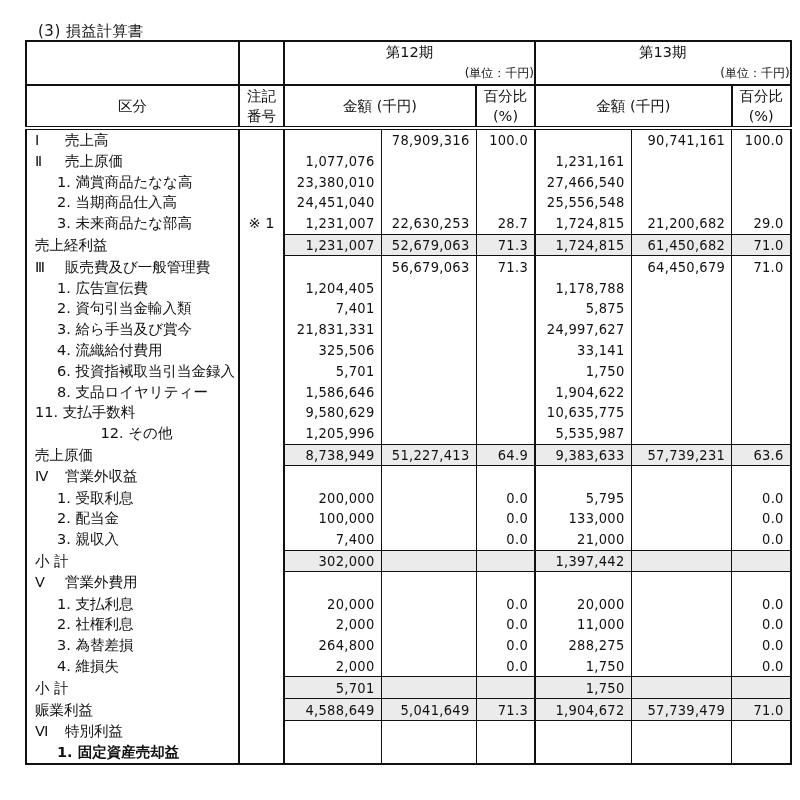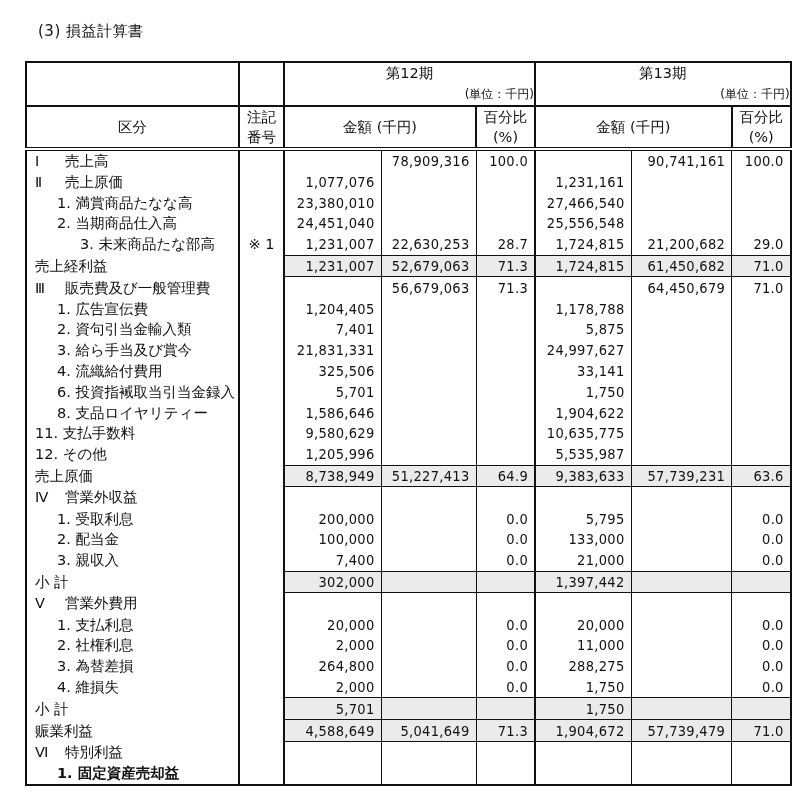--- a/index.html
+++ b/index.html
@@ -1,19 +1,19 @@
 <!DOCTYPE html>
 <html><head>
 <meta charset="utf-8">
 <style>
   html, body { margin:0; padding:0; background:#ffffff; }
   body { width:800px; height:800px; overflow:hidden; position:relative;
          font-family:"DejaVu Sans", "Liberation Sans", sans-serif; color:#111; }
   .title { position:absolute; left:38px; top:22px; font-size:15px; letter-spacing:0.5px; }
-  table.pl { position:absolute; left:25px; top:61px; border-collapse:collapse;
+  table.pl { position:absolute; left:25px; top:40px; border-collapse:collapse;
              table-layout:fixed; font-size:14.5px; }
   table.pl td { padding:0; height:20.8px; line-height:20px; vertical-align:middle; white-space:nowrap; overflow:visible; }
   .outer { border:2px solid #111; }
   col.c-label { width:213px; } col.c-note { width:45px; }
   col.c-a1 { width:97px; } col.c-s1 { width:95px; } col.c-p1 { width:59px; }
   col.c-a2 { width:96px; } col.c-s2 { width:96px; } col.c-p2 { width:59px; }
   .vb { border-left:2px solid #111; }
   .hdr td { text-align:center; }
   .period td { height:45px; vertical-align:top; padding-top:6px; border-bottom:none; }
   .unit td { height:22px; font-size:12px; text-align:right; padding-right:6px; border-bottom:2px solid #111; }
@@ -104,21 +104,21 @@
         <td class="lbl ind1" style="padding-left: 30px;"><span>2. 当期商品仕入高</span></td>
         <td class="vb note"></td>
         <td class="num cell vb">24,451,040</td>
         <td class="num cell" style="border-left: 1.5px solid rgb(17, 17, 17);"></td>
         <td class="num cell" style="border-left: 1.5px solid rgb(17, 17, 17);"></td>
         <td class="num cell vb" style="border-left: 2px solid rgb(17, 17, 17);">25,556,548</td>
         <td class="num cell" style="border-left: 1.5px solid rgb(17, 17, 17);"></td>
         <td class="num cell" style="border-left: 1.5px solid rgb(17, 17, 17);"></td>
       </tr>
       <tr>
-        <td class="lbl ind1" style="padding-left: 30px; text-align: center;"><span>3. 未来商品たな部高</span></td>
+        <td class="lbl ind1" style="padding-left: 30px;"><span>3. 未来商品たな部高</span></td>
         <td class="vb note">※ 1</td>
         <td class="num cell vb">1,231,007</td>
         <td class="num cell" style="border-left: 1.5px solid rgb(17, 17, 17);">22,630,253</td>
         <td class="num cell" style="border-left: 1.5px solid rgb(17, 17, 17);">28.7</td>
         <td class="num cell vb" style="border-left: 2px solid rgb(17, 17, 17);">1,724,815</td>
         <td class="num cell" style="border-left: 1.5px solid rgb(17, 17, 17);">21,200,682</td>
         <td class="num cell" style="border-left: 1.5px solid rgb(17, 17, 17);">29.0</td>
       </tr>
       <tr class="gray">
         <td class="lbl" style="padding-left: 78px; margin-left: 28px;"><span>売上経利益</span></td>
@@ -204,21 +204,21 @@
         <td class="lbl" style="padding-left: 22px;"><span>11. 支払手数料</span></td>
         <td class="vb note"></td>
         <td class="num cell vb">9,580,629</td>
         <td class="num cell" style="border-left: 1.5px solid rgb(17, 17, 17);"></td>
         <td class="num cell" style="border-left: 1.5px solid rgb(17, 17, 17);"></td>
         <td class="num cell vb" style="border-left: 2px solid rgb(17, 17, 17);">10,635,775</td>
         <td class="num cell" style="border-left: 1.5px solid rgb(17, 17, 17);"></td>
         <td class="num cell" style="border-left: 1.5px solid rgb(17, 17, 17);"></td>
       </tr>
       <tr>
-        <td class="lbl" style="padding-left: 22px;"><span>12. その他</span></td>
+        <td class="lbl" style="padding-left: 22px; text-align: center;"><span>12. その他</span></td>
         <td class="vb note"></td>
         <td class="num cell vb">1,205,996</td>
         <td class="num cell" style="border-left: 1.5px solid rgb(17, 17, 17);"></td>
         <td class="num cell" style="border-left: 1.5px solid rgb(17, 17, 17);"></td>
         <td class="num cell vb" style="border-left: 2px solid rgb(17, 17, 17);">5,535,987</td>
         <td class="num cell" style="border-left: 1.5px solid rgb(17, 17, 17);"></td>
         <td class="num cell" style="border-left: 1.5px solid rgb(17, 17, 17);"></td>
       </tr>
       <tr class="gray">
         <td class="lbl" style="padding-left: 78px;"><span>売上原価</span></td>

